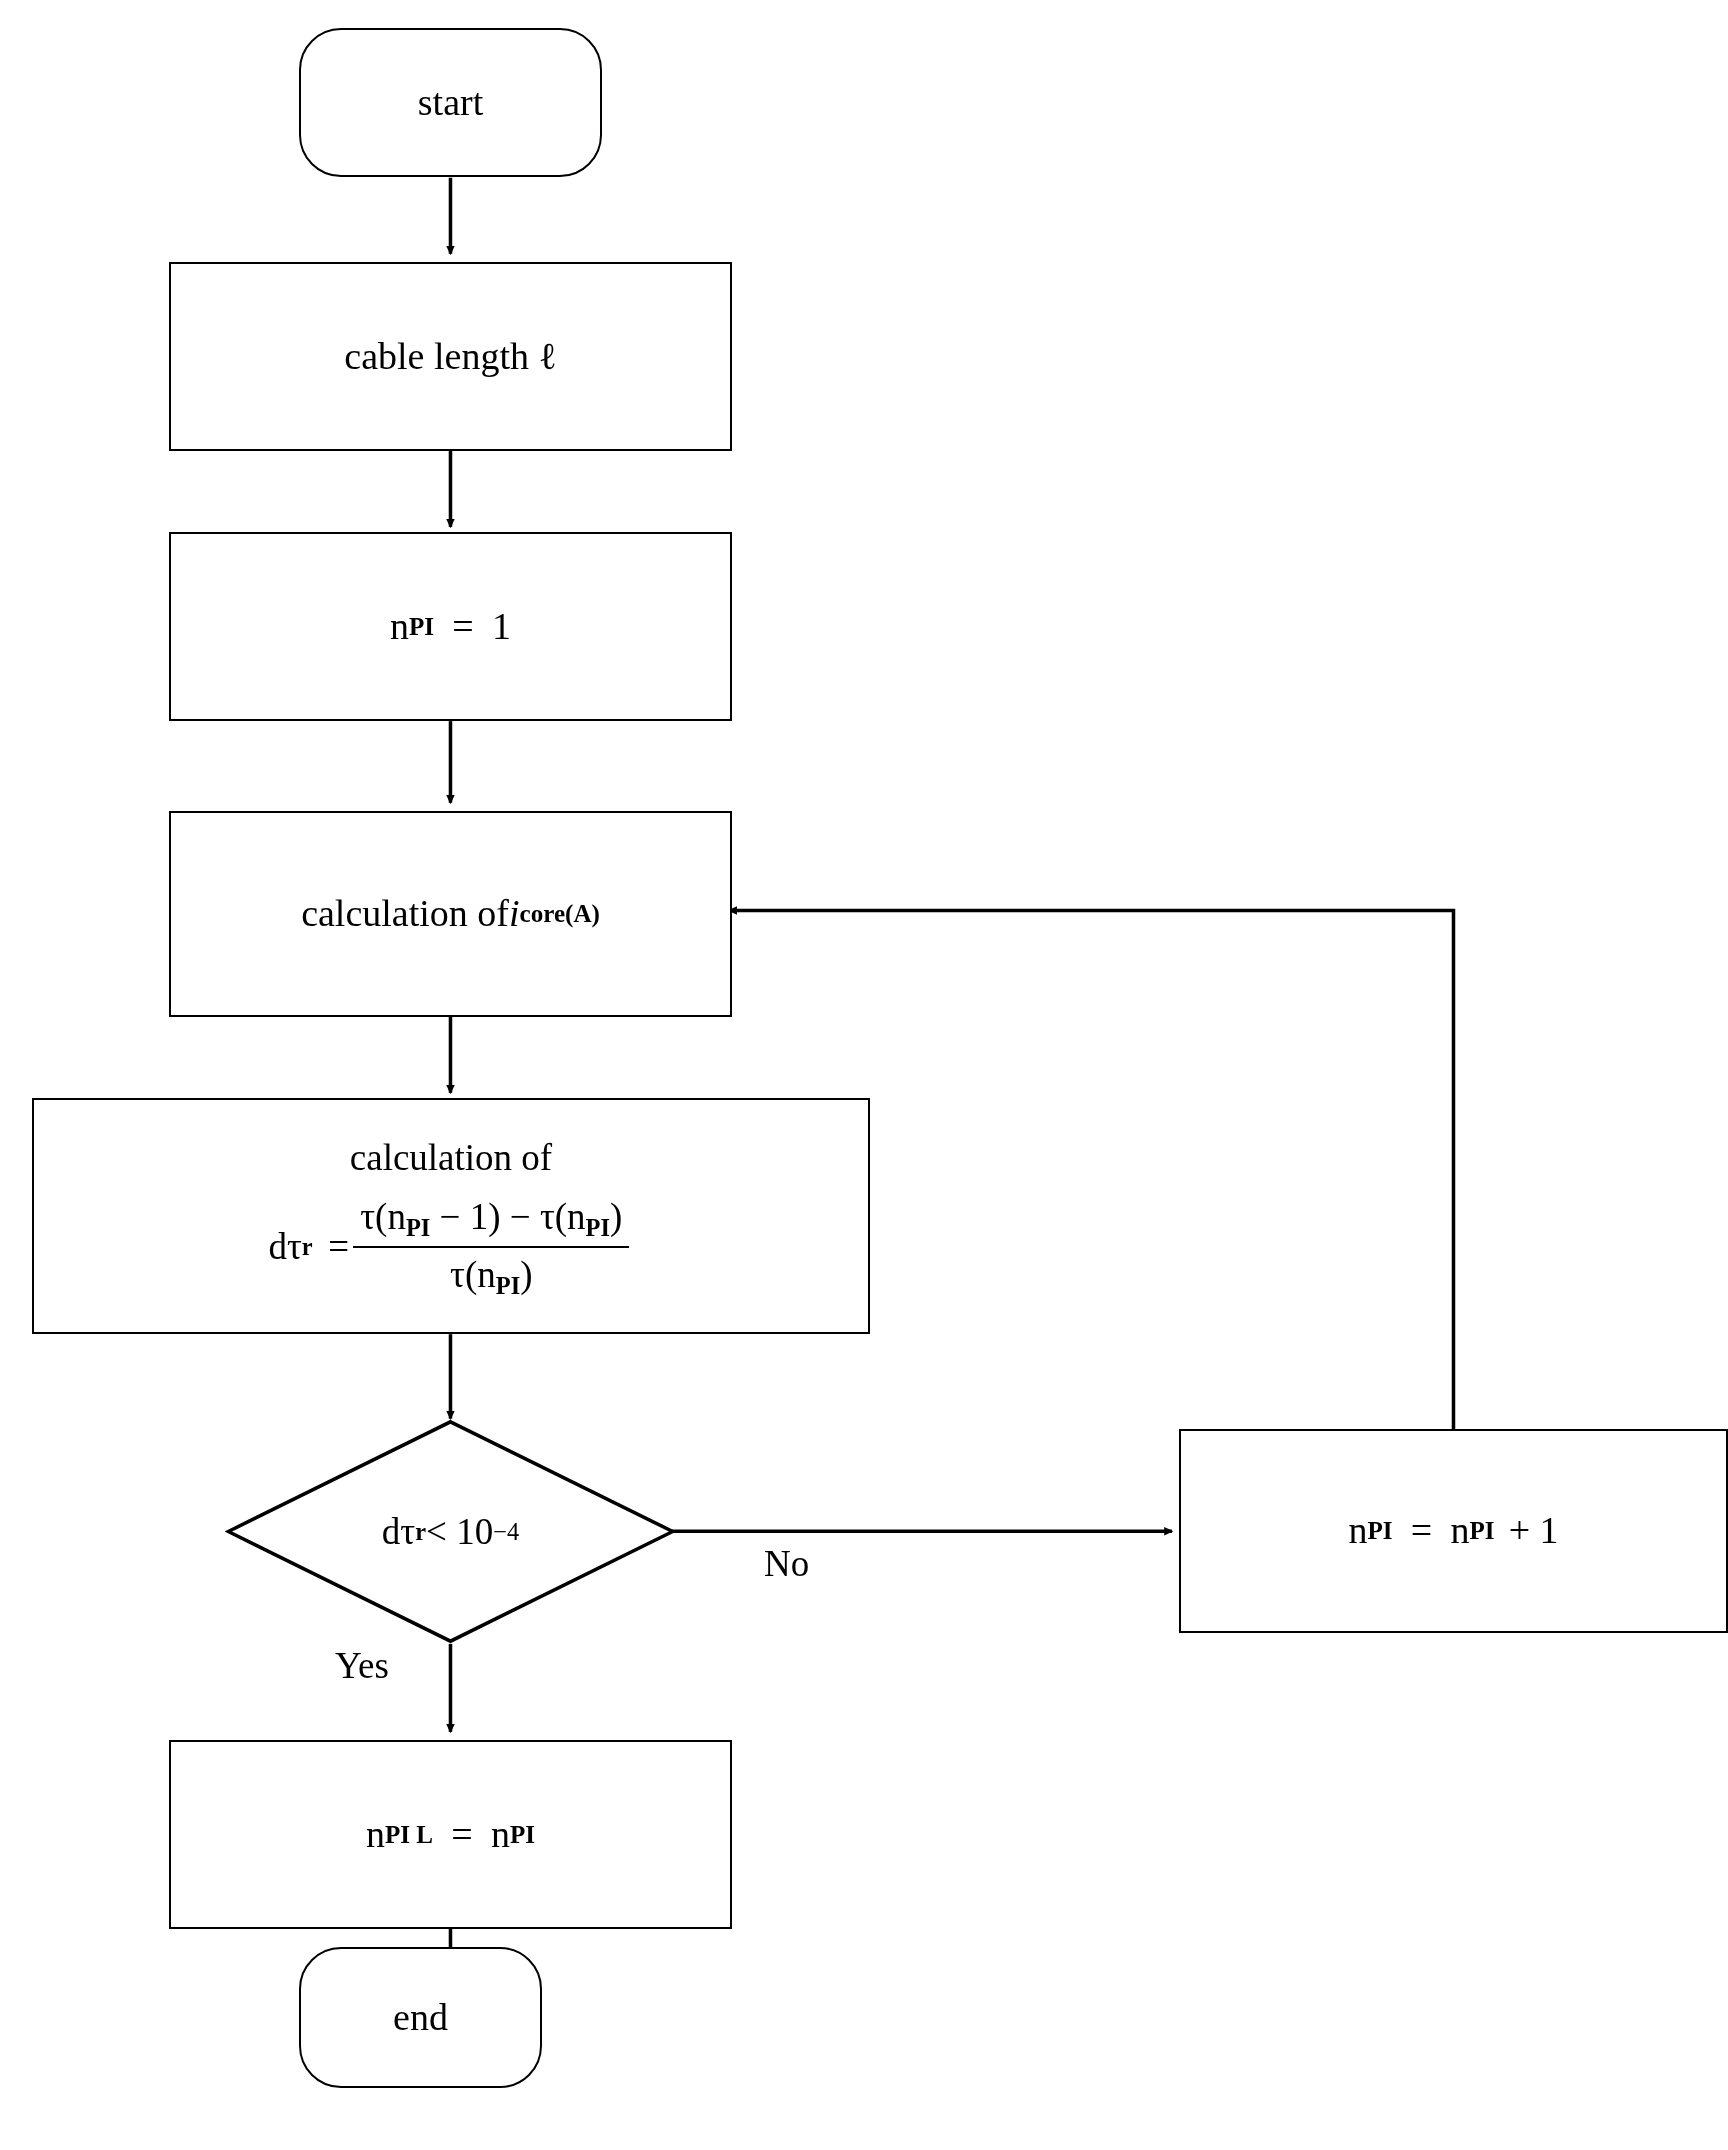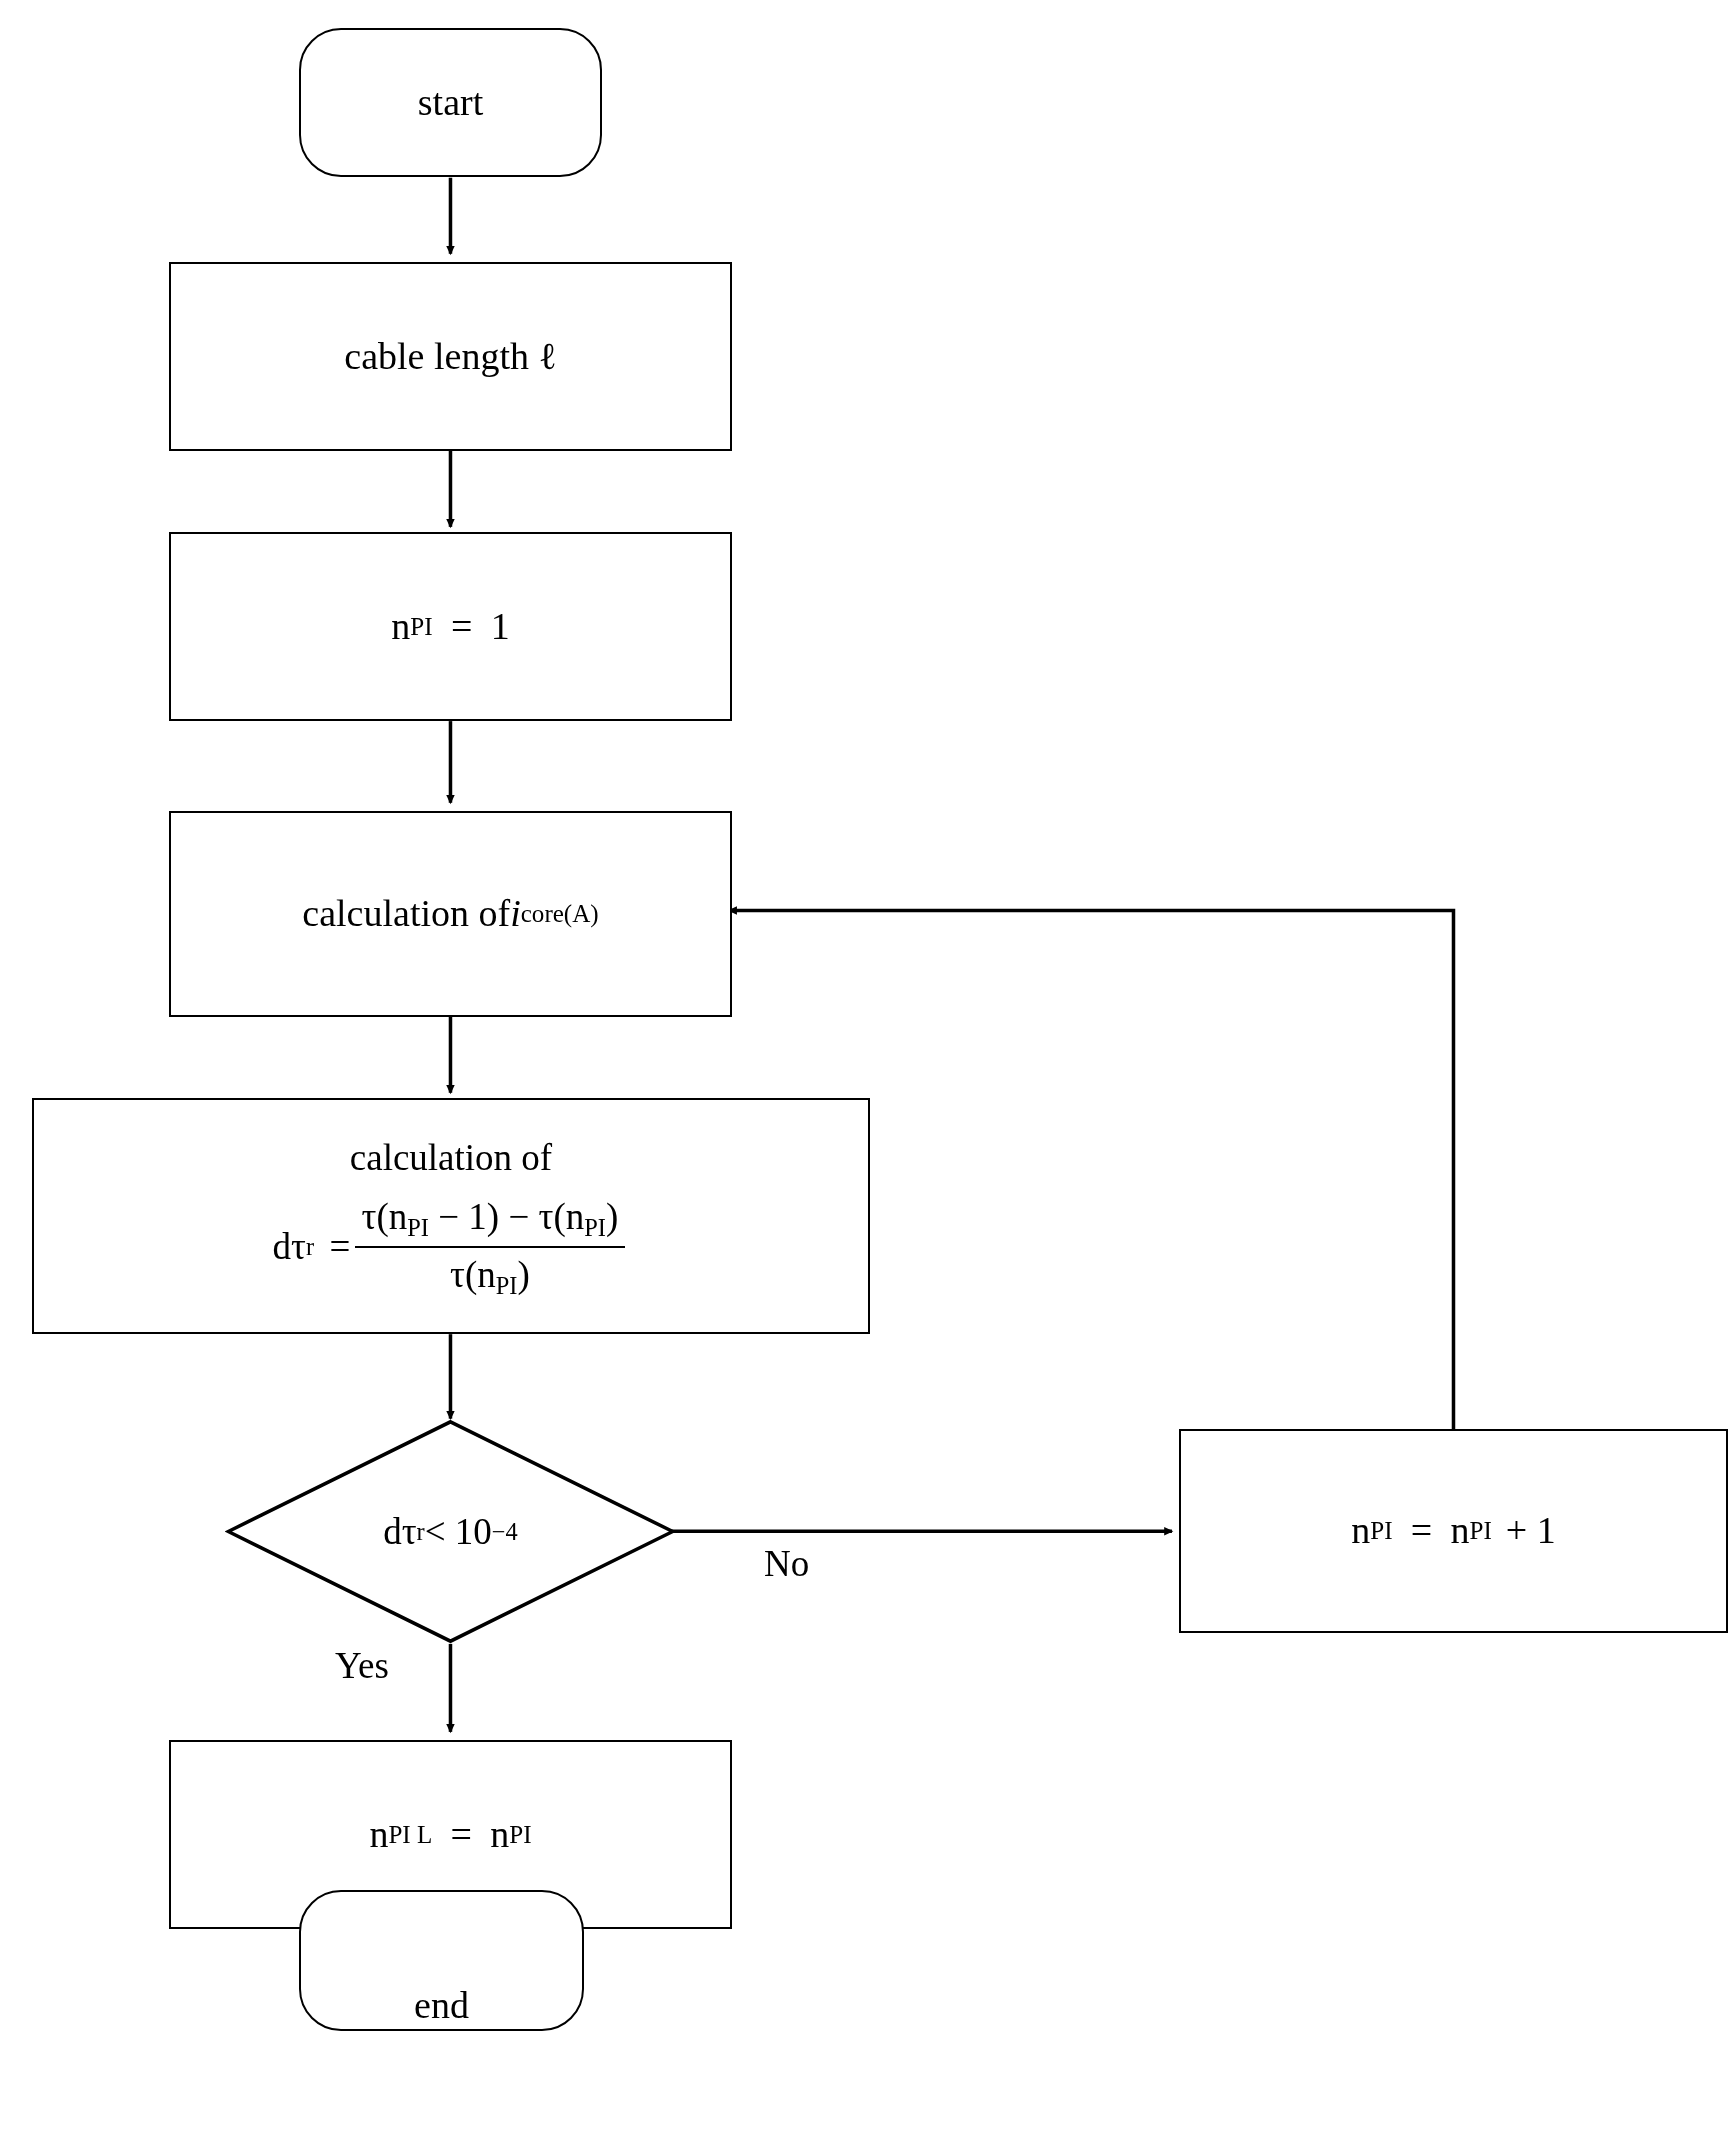--- a/index.html
+++ b/index.html
@@ -41,20 +41,21 @@
     border-radius: 42px;
   }
   .label-free {
     position: absolute;
     background: transparent;
     white-space: nowrap;
   }
   .sub {
     font-size: 0.66em;
     vertical-align: -0.28em;
+    font-weight: bold;
   }
   .sup {
     font-size: 0.66em;
     vertical-align: 0.55em;
   }
   .ital {
     font-style: italic;
   }
   .frac {
     display: inline-block;
@@ -202,18 +203,18 @@
       <span>n</span>
         <span class="sub">PI L</span>
       <span style="display:inline-block;width:18.3px"></span>
       <span>=</span>
       <span style="display:inline-block;width:18.3px"></span>
       <span>n</span>
         <span class="sub">PI</span>
     </span>
   </div>
 
-  <div class="node terminator" style="left:299px; top:1890px; width:285px; height:141px; font-size:38px;align-items:flex-end;">
+  <div class="node terminator" style="left:299px; top:1947px; width:243px; height:141px; font-size:38px;">
     <span>end</span>
   </div>
 
 </div>
 
 
 </body></html>

